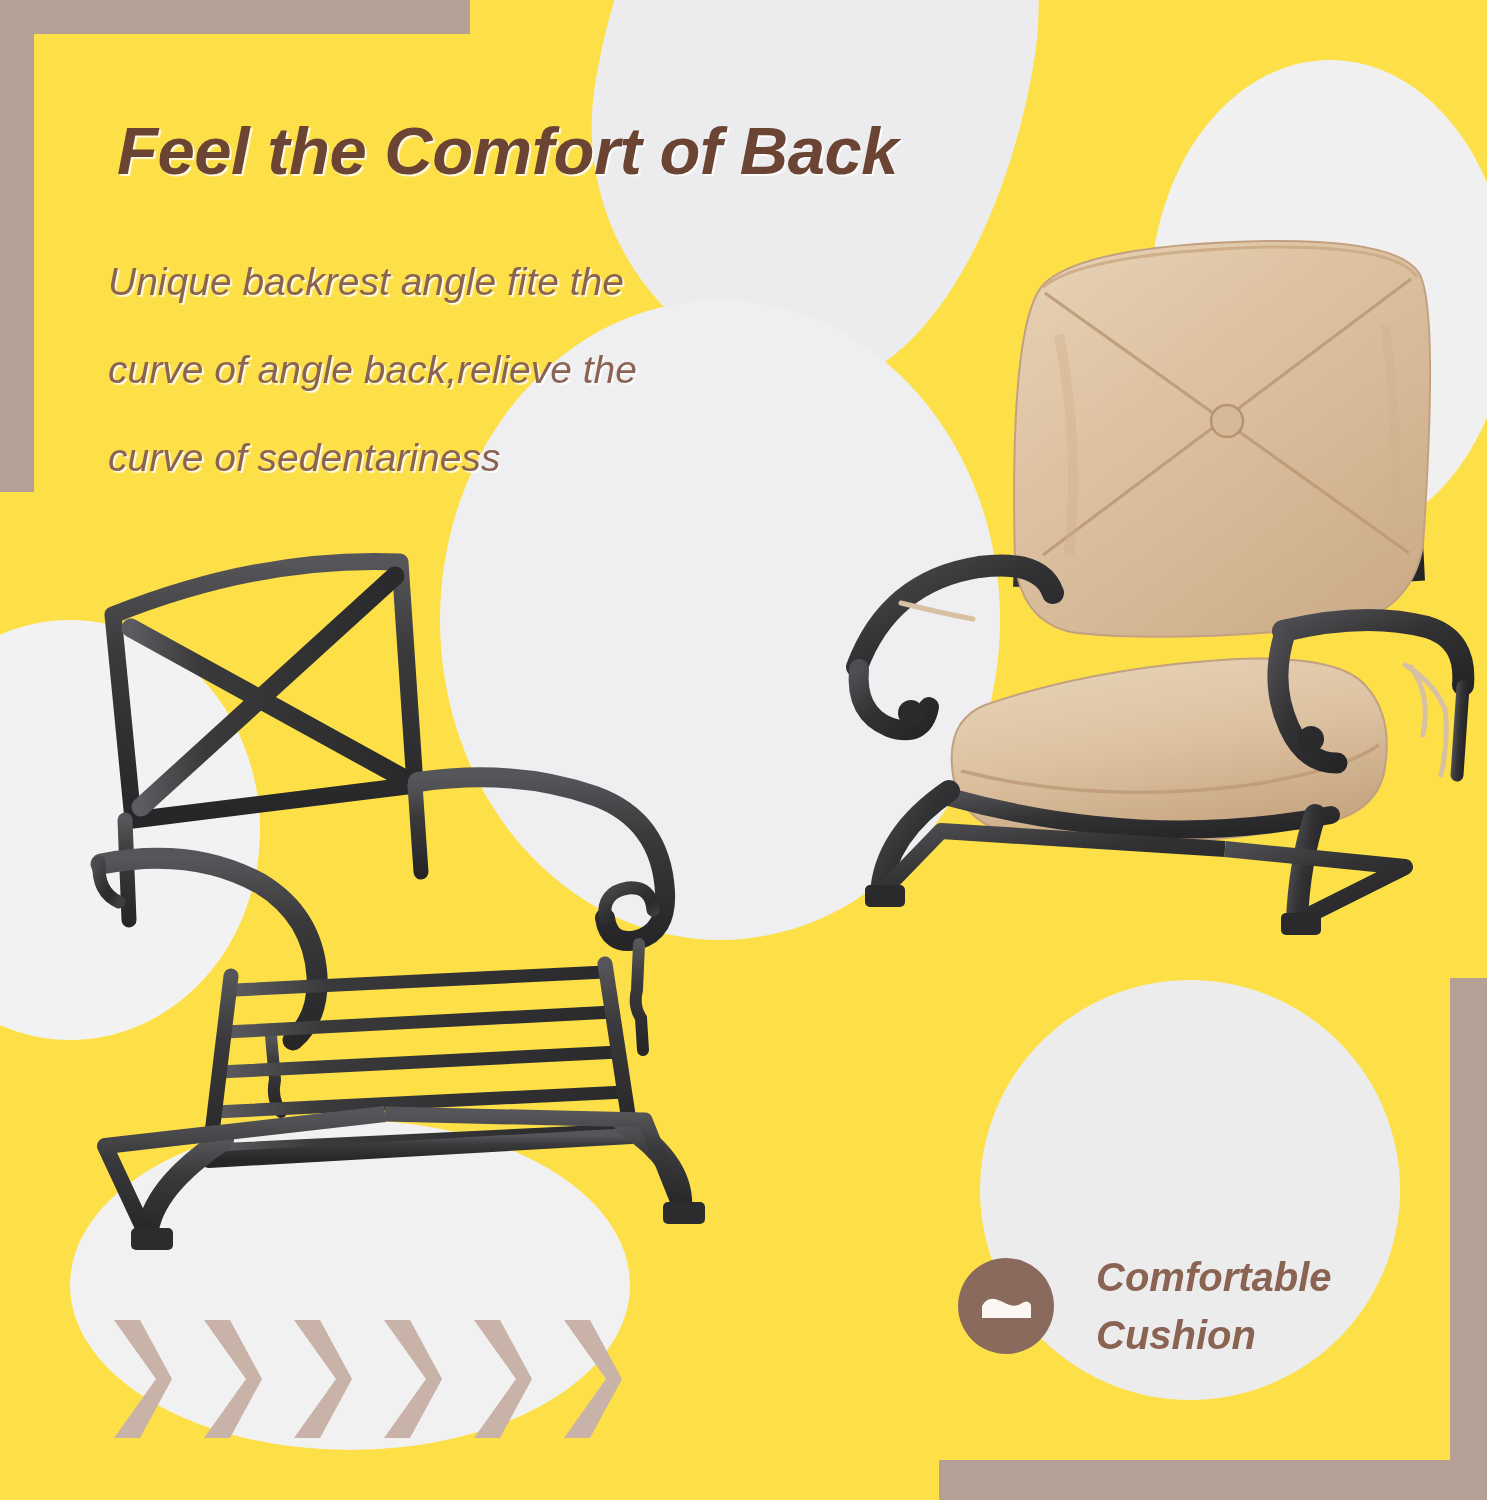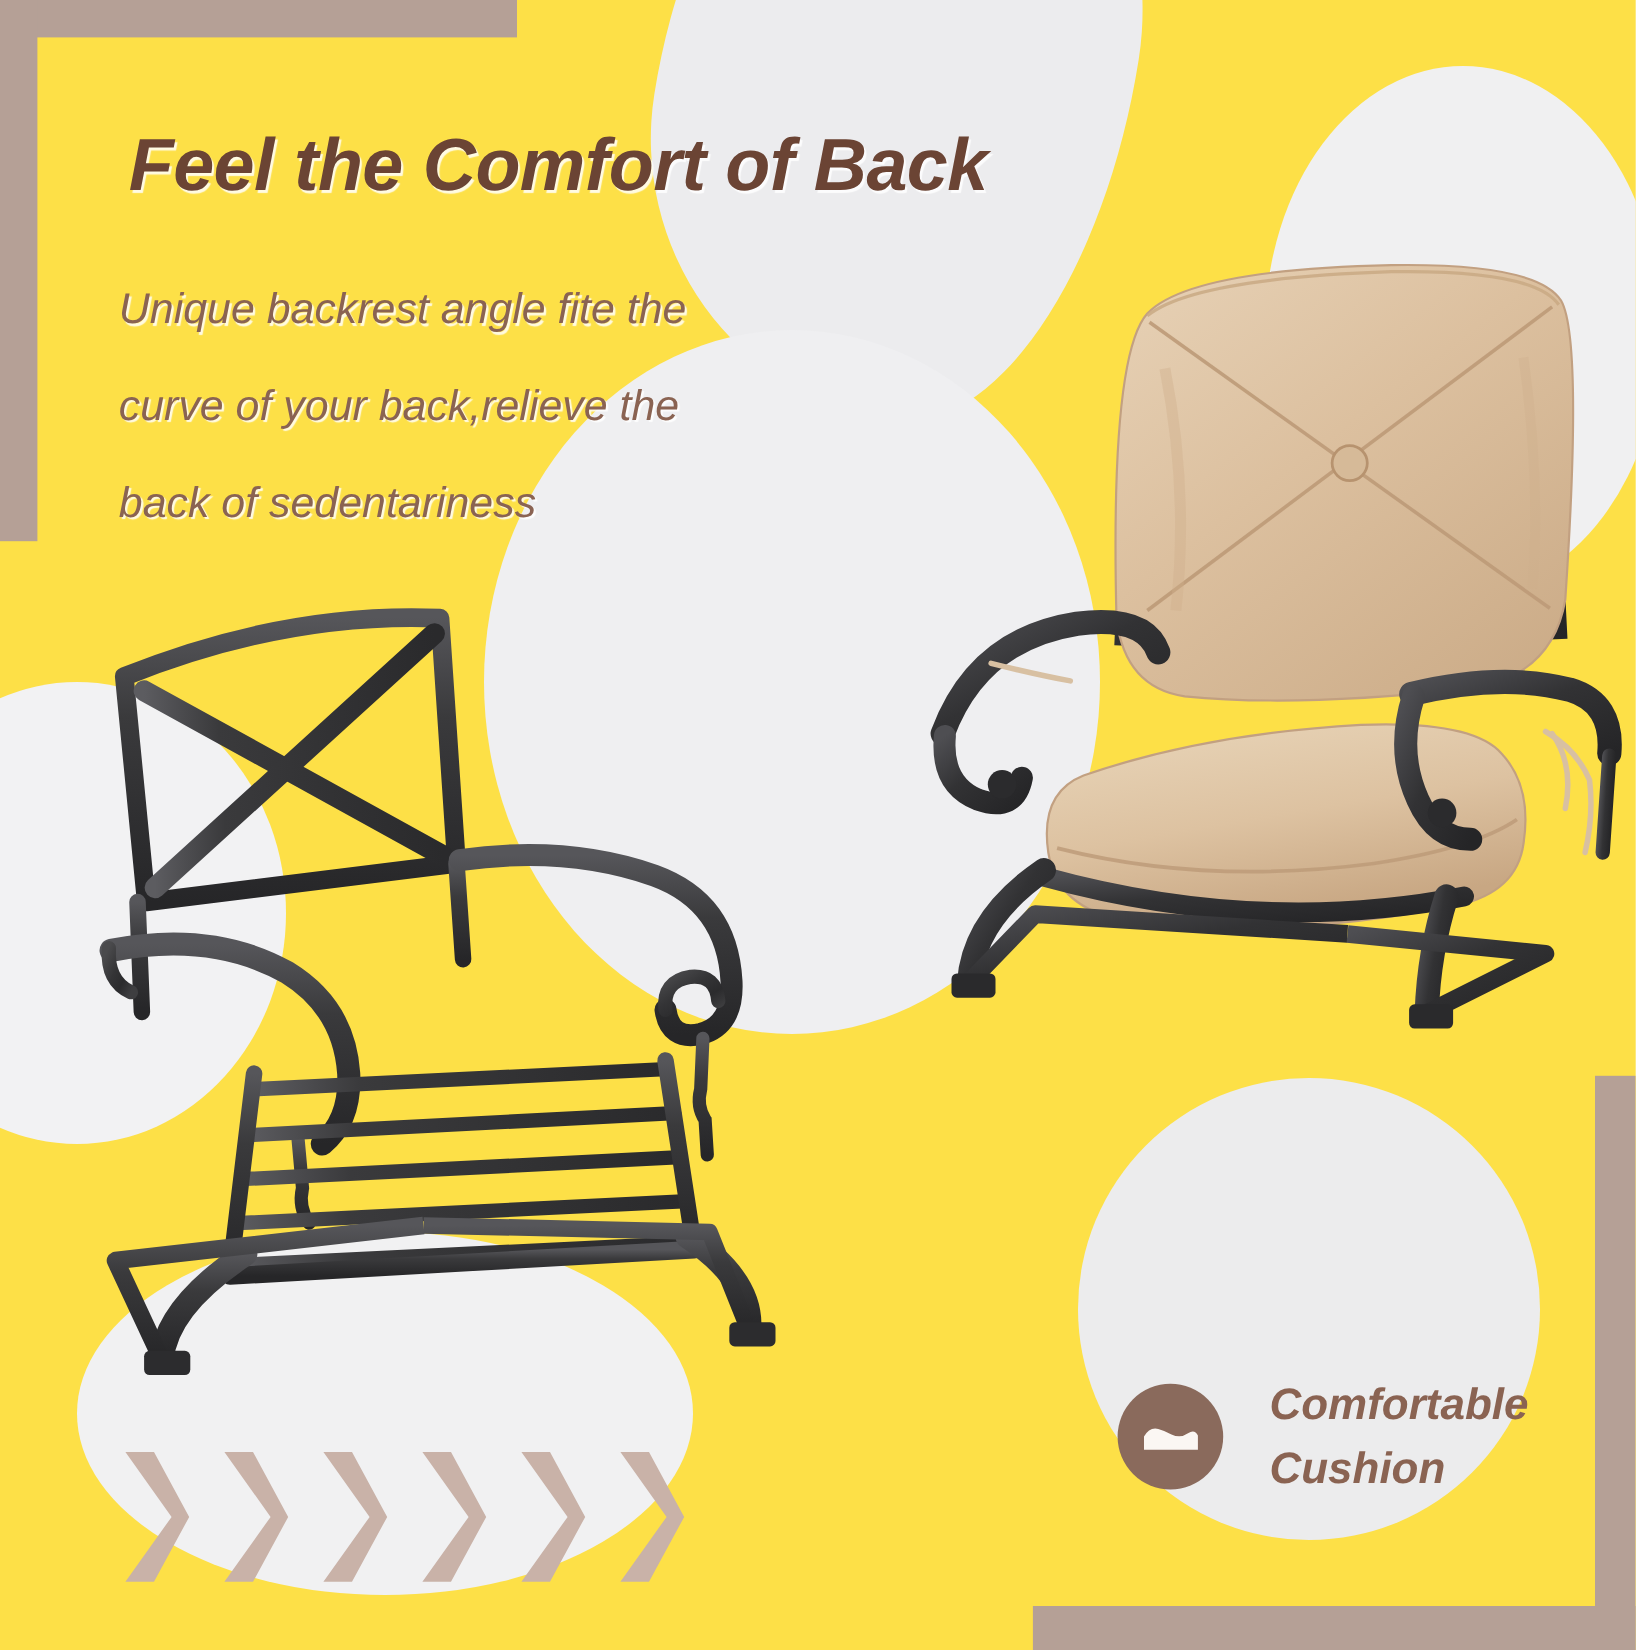--- a/index.html
+++ b/index.html
@@ -52,21 +52,21 @@
     width:760px;
     font-size:39px; font-weight:normal; font-style:italic;
     color:#8a6352; line-height:88px;
     text-shadow:2px 2px 1px rgba(255,255,255,0.85);
   }
   #subcopy div { white-space:nowrap; }
 
   
   .badge { position:absolute; display:flex; align-items:center; }
   #badge-ergonomic { left:968px; top:1068px; }
-  #badge-cushion   { left:1016px; top:1248px;justify-content:space-between; }
+  #badge-cushion   { left:958px; top:1248px;justify-content:space-between; }
   .badge-circle {
     width:96px; height:96px; border-radius:50%;
     background:#8a6a5c;
     display:flex; align-items:center; justify-content:center;
     flex:0 0 auto;
   }
   .badge-label {
     margin-left:42px;
     font-size:40px; font-weight:bold; font-style:italic;
     color:#8a6352; line-height:58px;
@@ -94,22 +94,22 @@
 
   <div class="frame-tl-h" style="background: rgb(181, 160, 150);"></div>
   <div class="frame-tl-v" style="background: rgb(181, 160, 150);"></div>
   <div class="frame-br-v" style="background: rgb(181, 160, 150);"></div>
   <div class="frame-br-h" style="background: rgb(181, 160, 150);"></div>
 
   <div id="headline">Feel the Comfort of Back</div>
 
   <div id="subcopy">
     <div>Unique backrest angle fite the</div>
-    <div>curve of your back,relieve the</div>
-    <div>back of sedentariness</div>
+    <div>curve of angle back,relieve the</div>
+    <div>curve of sedentariness</div>
   </div>
 
   <svg style="position:absolute; left:85px; top:520px;" width="640" height="740" viewBox="0 0 640 740">
     <defs>
       <linearGradient id="mtl" x1="0" y1="0" x2="1" y2="1">
         <stop offset="0%" stop-color="#4a4a4c"></stop>
         <stop offset="40%" stop-color="#343436"></stop>
         <stop offset="70%" stop-color="#2b2b2d"></stop>
         <stop offset="100%" stop-color="#3e3e40"></stop>
       </linearGradient>

